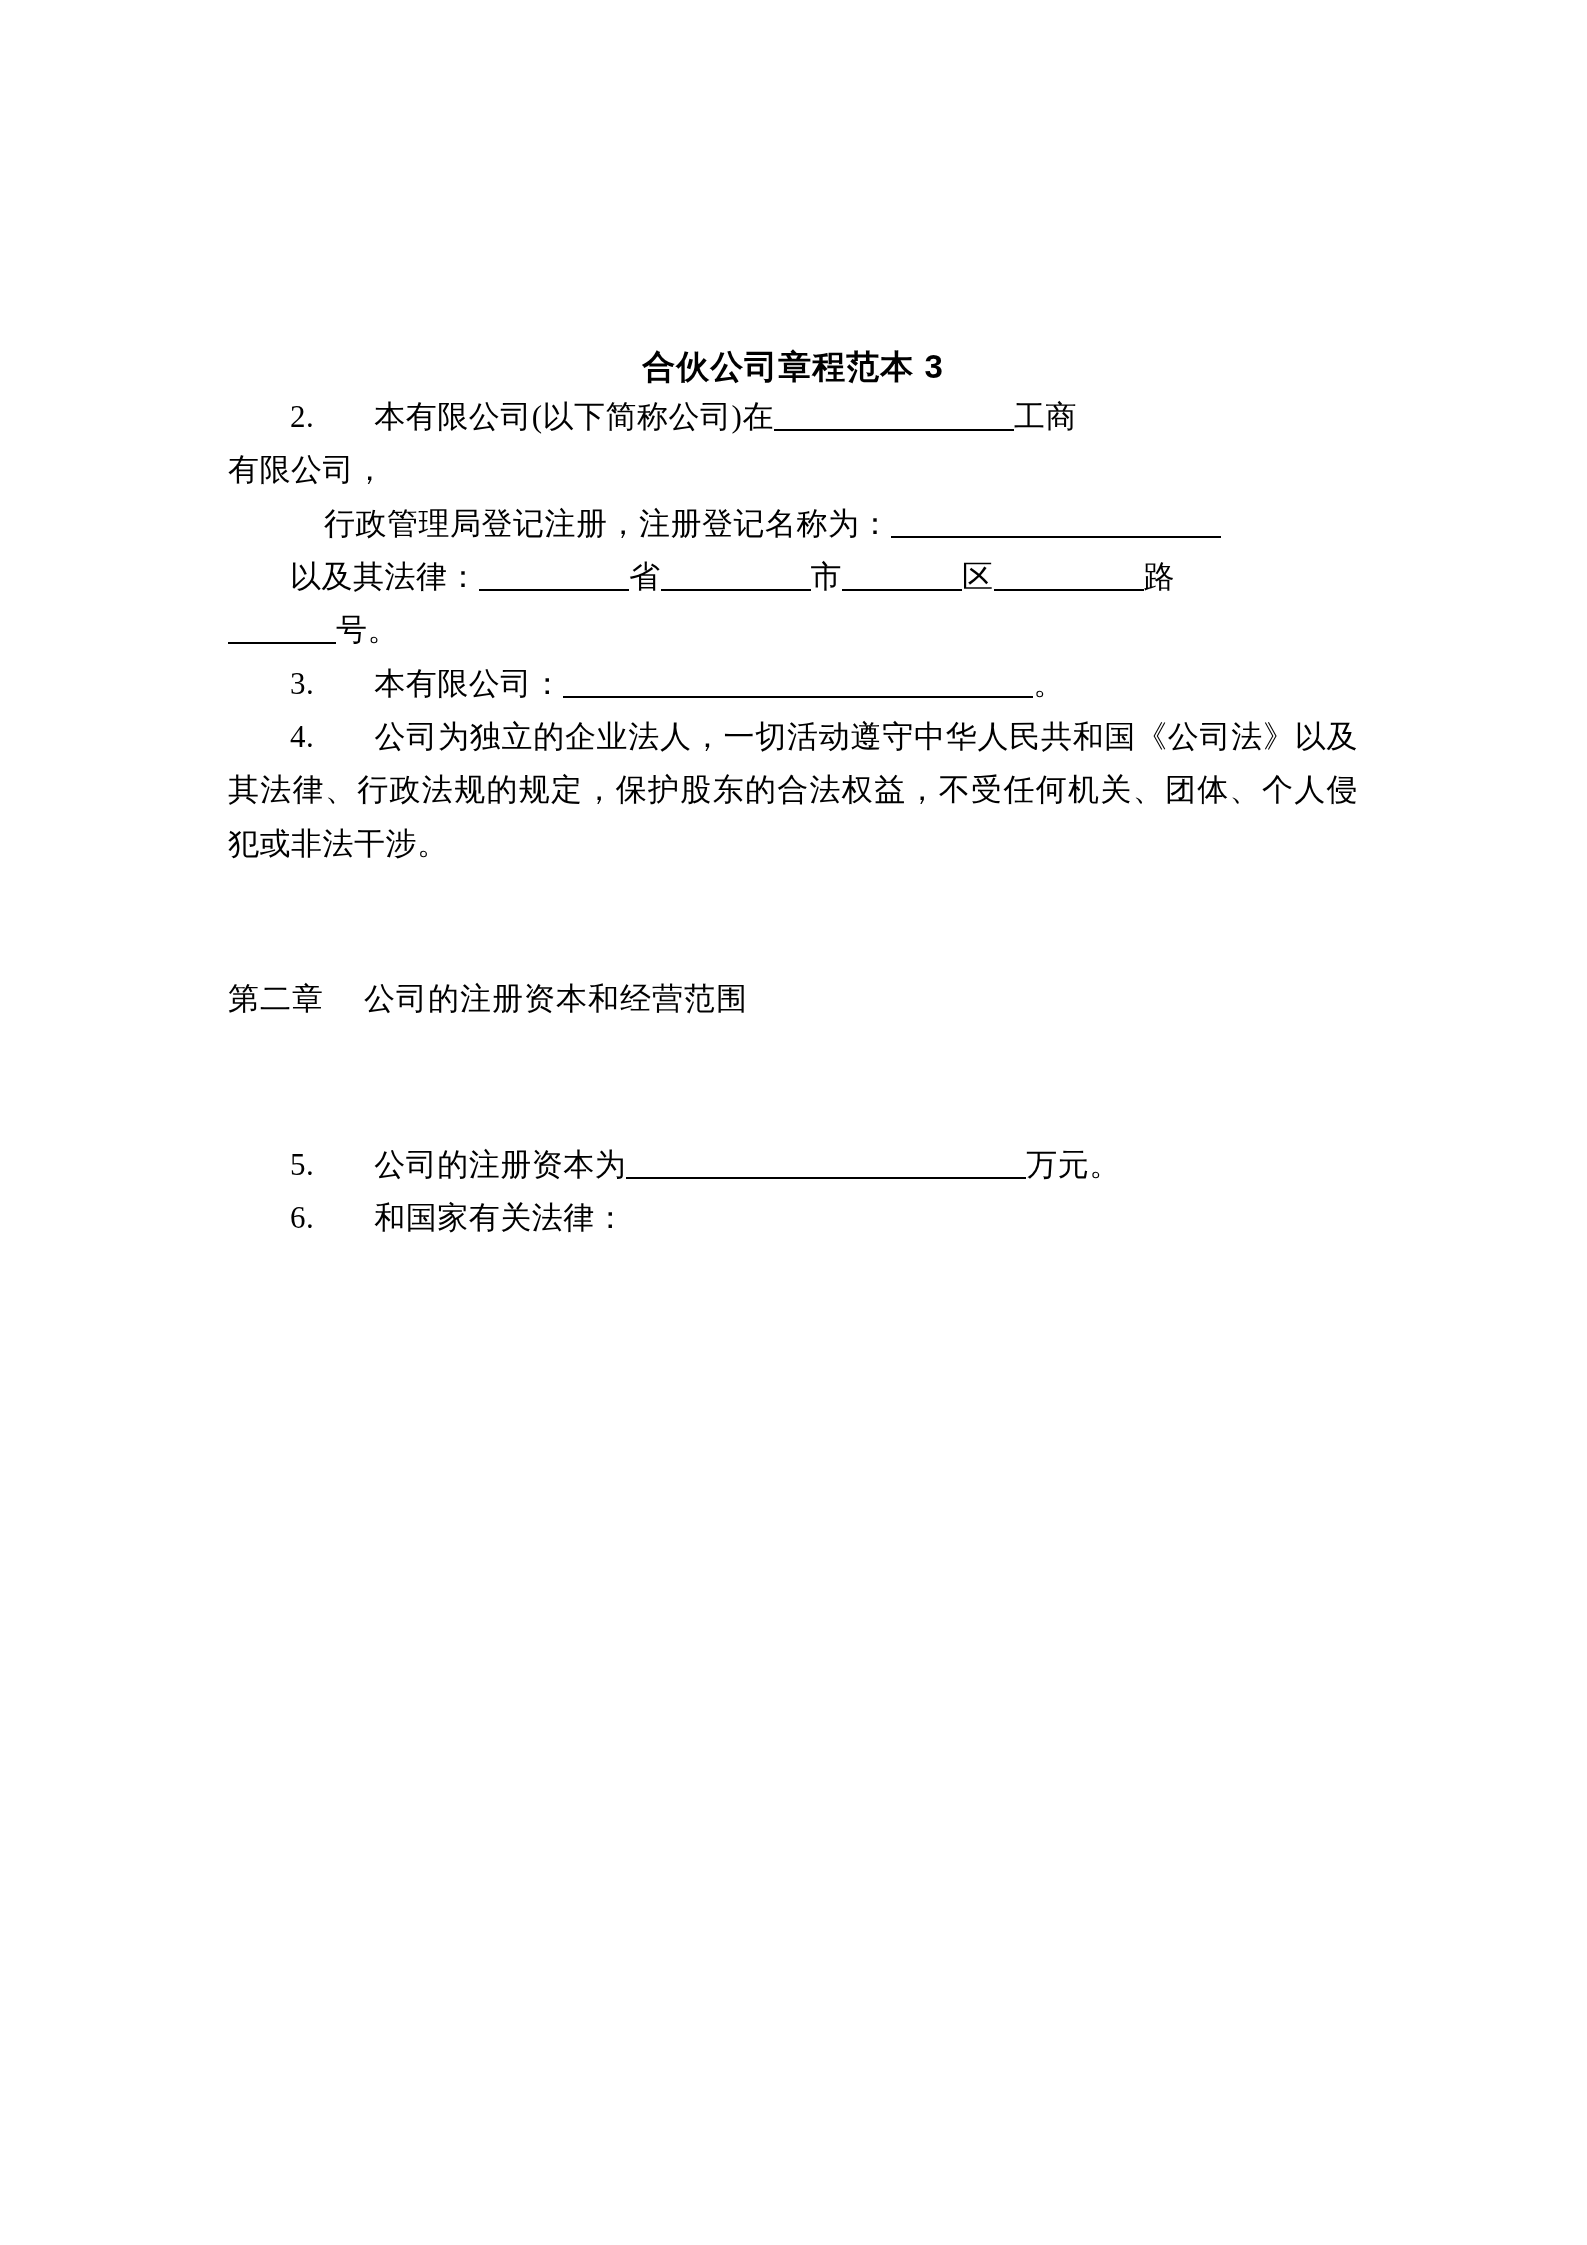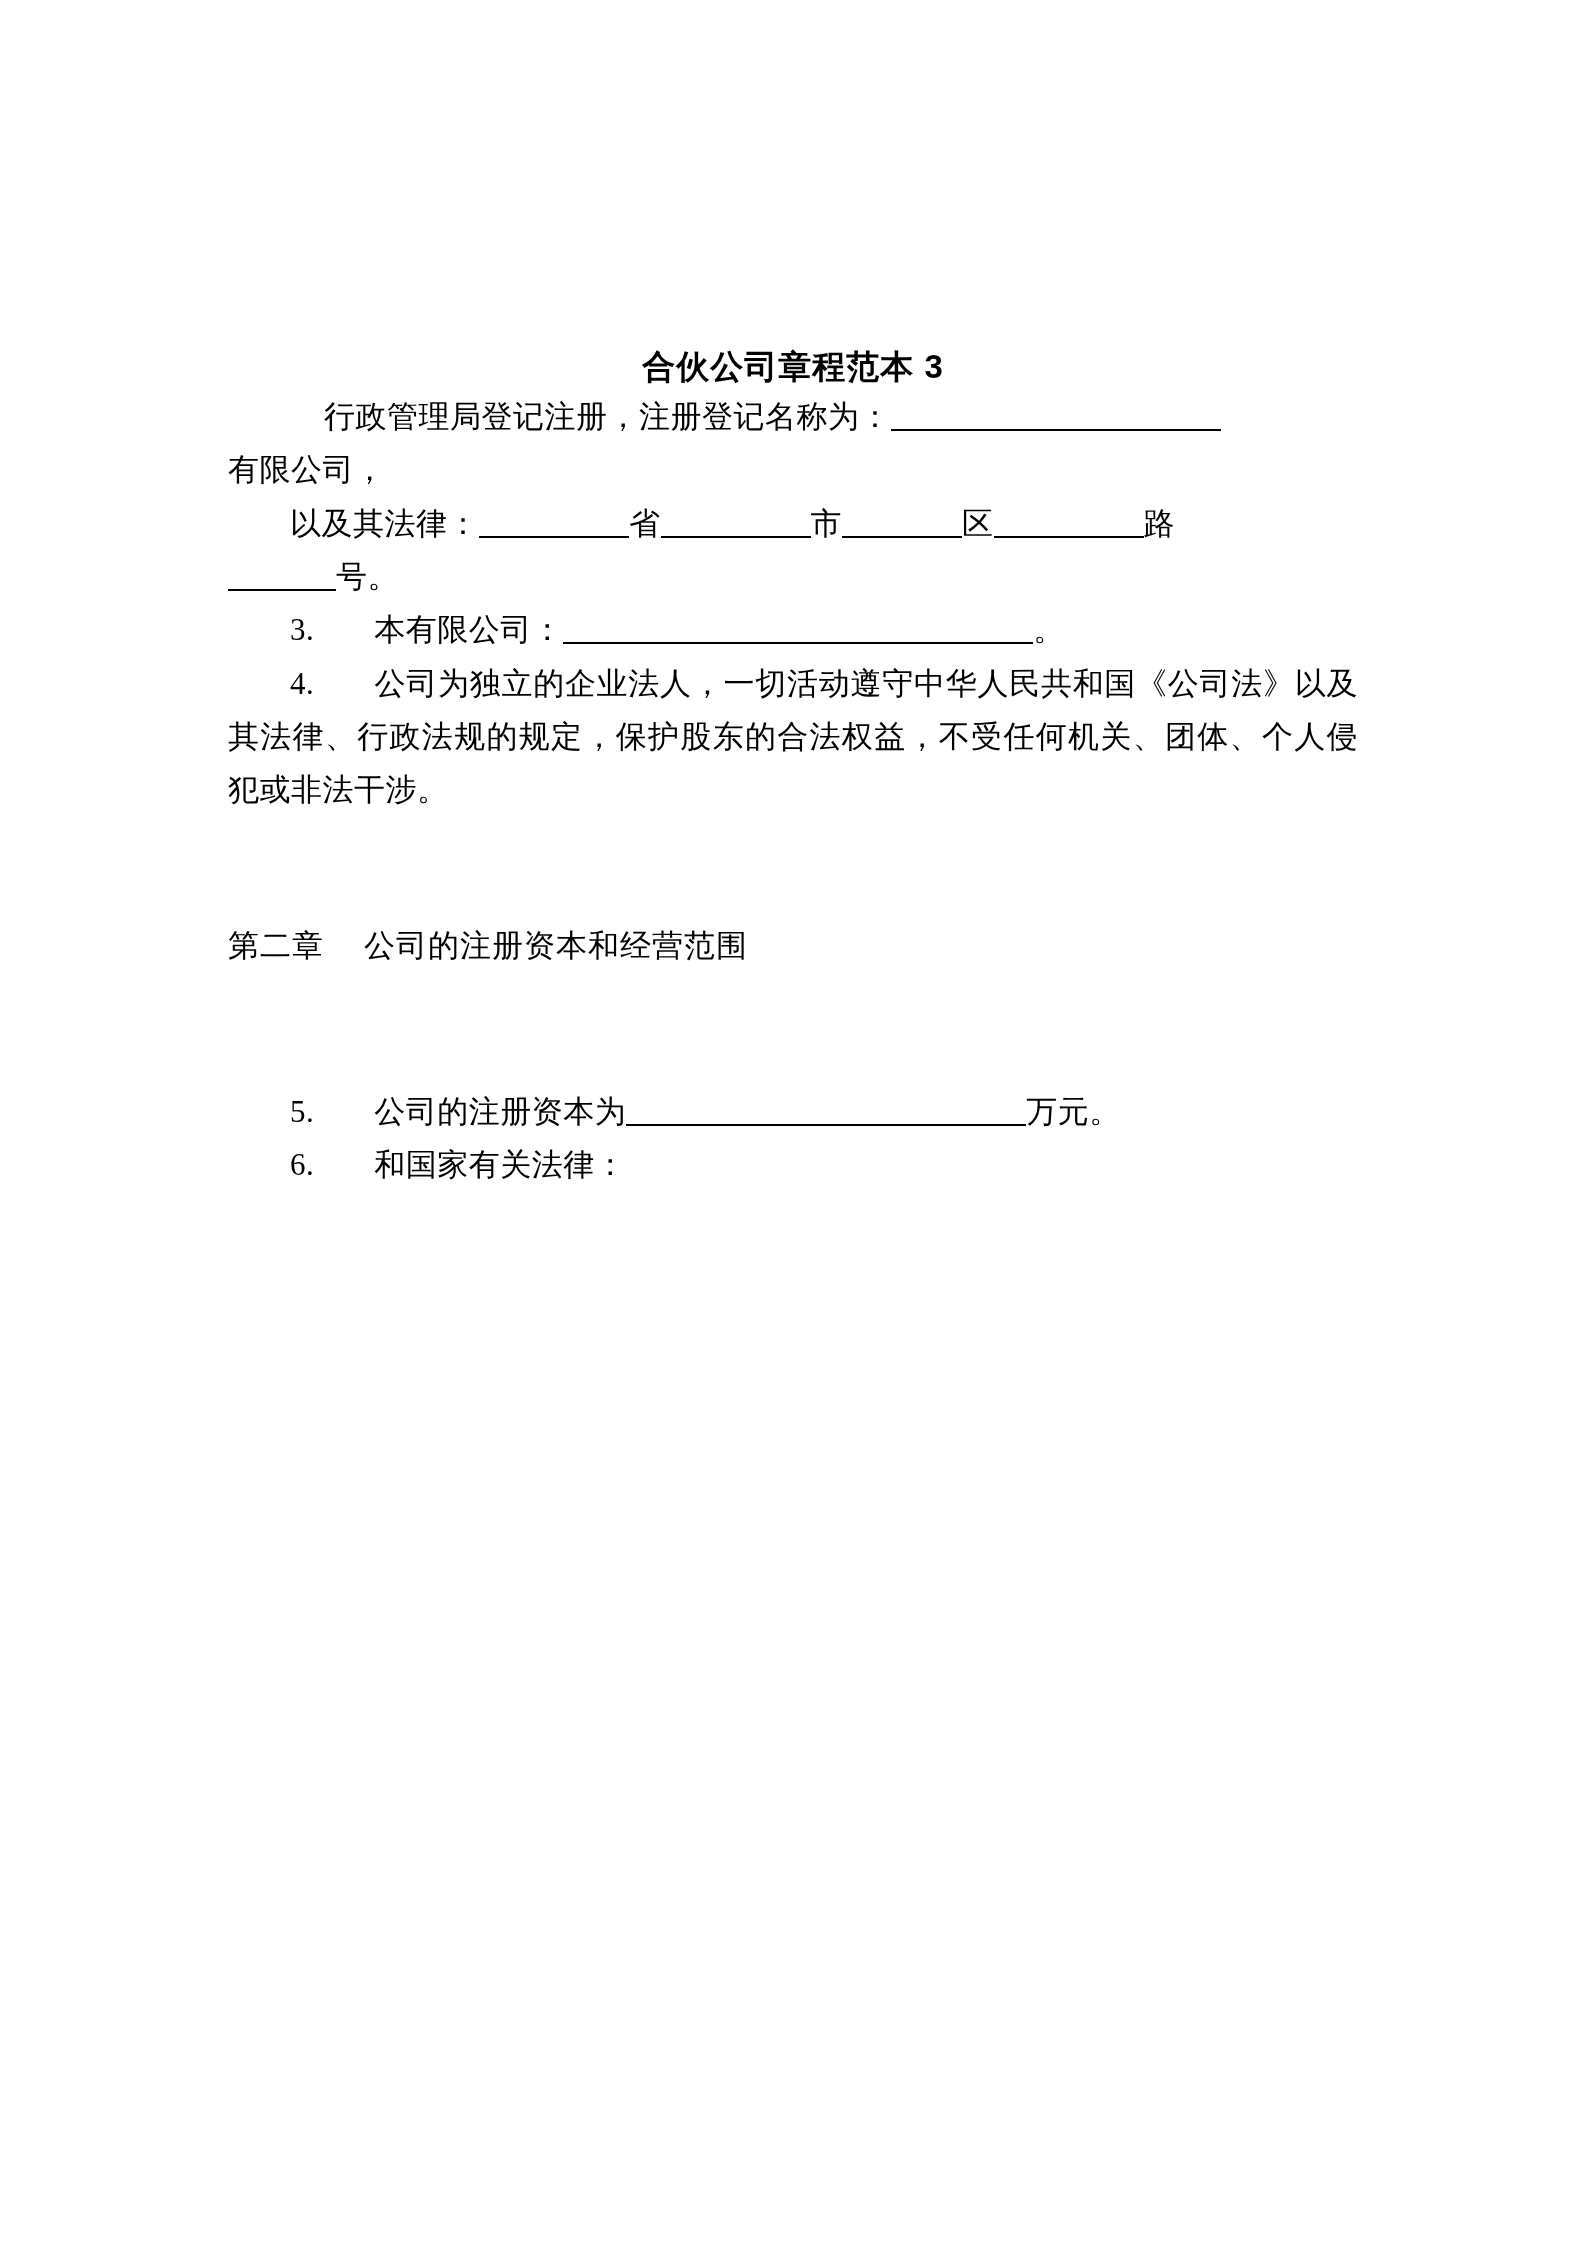--- a/index.html
+++ b/index.html
@@ -89,24 +89,25 @@
 </head>
 <body>
 
 <div class="page">
   <div class="content">
 
     <h1 class="doc-title">合伙公司章程范本 3</h1>
 
 
 
+    <p class="para indent-num"><span>2.</span><span class="gap-md"></span><span>本有限公司(以下简称公司)在</span><span class="blank b-m"></span><span>工商</span></p>
+
+    <p class="para"><span>有限公司，</span></p>
 
     <p class="para line-indent-wide"><span>行政管理局登记注册，注册登记名称为：</span><span class="blank b-xl"></span></p>
-
-    <p class="para"><span>有限公司，</span></p>
 
     <p class="para indent2"><span>以及其法律：</span><span class="blank b-s"></span><span>省</span><span class="blank b-s"></span><span>市</span><span class="blank b-xs"></span><span>区</span><span class="blank b-s"></span><span>路</span></p>
 
     <p class="para"><span class="blank b-xxs"></span><span>号。</span></p>
 
     <p class="para indent-num"><span>3.</span><span class="gap-md"></span><span>本有限公司：</span><span class="blank b-huge"></span><span>。</span></p>
 
     <p class="para indent-num"><span>4.</span><span class="gap-md"></span><span>公司为独立的企业法人，一切活动遵守中华人民共和国《公司法》以及其法律、行政法规的规定，保护股东的合法权益，不受任何机关、团体、个人侵犯或非法干涉。</span></p>
 
     <div class="chapter-heading">

